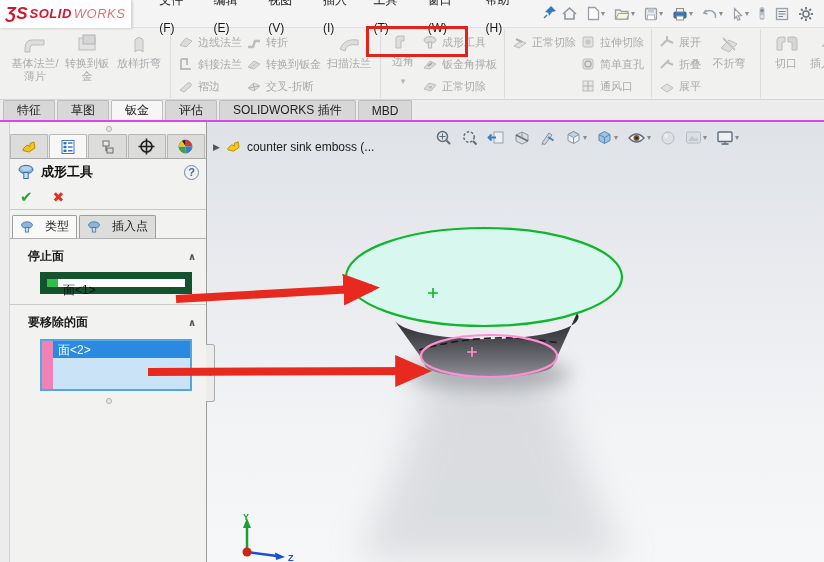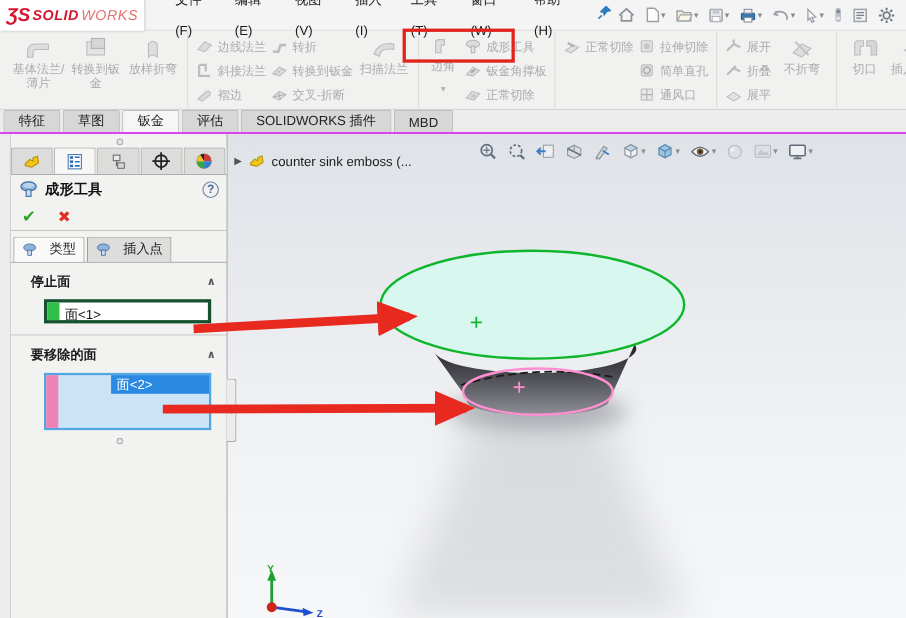--- a/index.html
+++ b/index.html
@@ -52,25 +52,25 @@
   .pm-title { font-weight:bold; font-size:13px; color:#111; flex:1; }
   .help-circle { width:15px; height:15px; border:1.5px solid #6f86a8; border-radius:50%; color:#466a9e; font-size:11px; font-weight:bold; display:flex; align-items:center; justify-content:center; }
   .pm-actions { height:25px; display:flex; align-items:center; gap:20px; padding:0 10px; border-bottom:1px solid #c9c9c8; }
   .ok-check { color:#28a428; font-size:15px; font-weight:bold; }
   .cancel-x { color:#e03022; font-size:14px; font-weight:bold; }
   .pm-subtabs { display:flex; gap:2px; padding:5px 4px 0 2px; border-bottom:1px solid #b0b0b0; }
   .sub-tab { display:flex; align-items:center; gap:11px; padding:2px 7px 3px; font-size:12px; color:#222; border:1px solid #9e9e9e; border-bottom:none; border-radius:2px 2px 0 0; background:#ddddDC; }
   .sub-tab.active { background:#f9f9f8; }
   .section-head { display:flex; align-items:center; justify-content:space-between; padding:9px 10px 4px 18px; font-weight:bold; color:#1a1a1a; }
   .chev { color:#555; font-size:10px; }
-  .listbox1 { margin:3px 0 10px 30px; width:152px; height:22px; background:#fff; border:3px solid #14532d; display:flex; }
+  .listbox1 { margin:3px 0 10px 30px; width:152px; height:22px; background:#fff; border:7px solid #14532d; display:flex; }
   .lb-bar-green { width:11px; background:#2fbf4a; }
   .lb-text { padding:3px 5px; font-size:12px; color:#111; }
   .sec-divider { border-top:1px solid #c9c9c8; margin-top:2px; }
-  .listbox2 { margin:4px 0 4px 30px; width:152px; height:52px; background:#cbe3f7; border:2px solid #53a7e0; display:flex;gap:48px; }
+  .listbox2 { margin:4px 0 4px 30px; width:152px; height:52px; background:#cbe3f7; border:2px solid #53a7e0; display:flex; }
   .lb-bar-pink { width:11px; background:#f083b5; }
   .lb2-content { flex:1; display:flex; flex-direction:column; }
   .lb2-selected { height:17px; background:#2a8ae2; color:#fff; font-size:12px; padding:1px 5px; }
   .pm-drag2 { position:absolute; left:96px; top:276px; width:6px; height:6px; border:1px solid #b0b0b0; border-radius:50%; background:#e8e8e8; }
 
   
   .split-handle { position:absolute; left:206px; top:222px; width:9px; height:58px; background:#ececec; border:1px solid #ababab; border-left:none; border-radius:0 3px 3px 0; z-index:5; display:flex; align-items:center; justify-content:center; }
   .split-handle .dot { width:5px; height:5px; border:1px solid #9a9a9a; border-radius:50%; }
 
   

